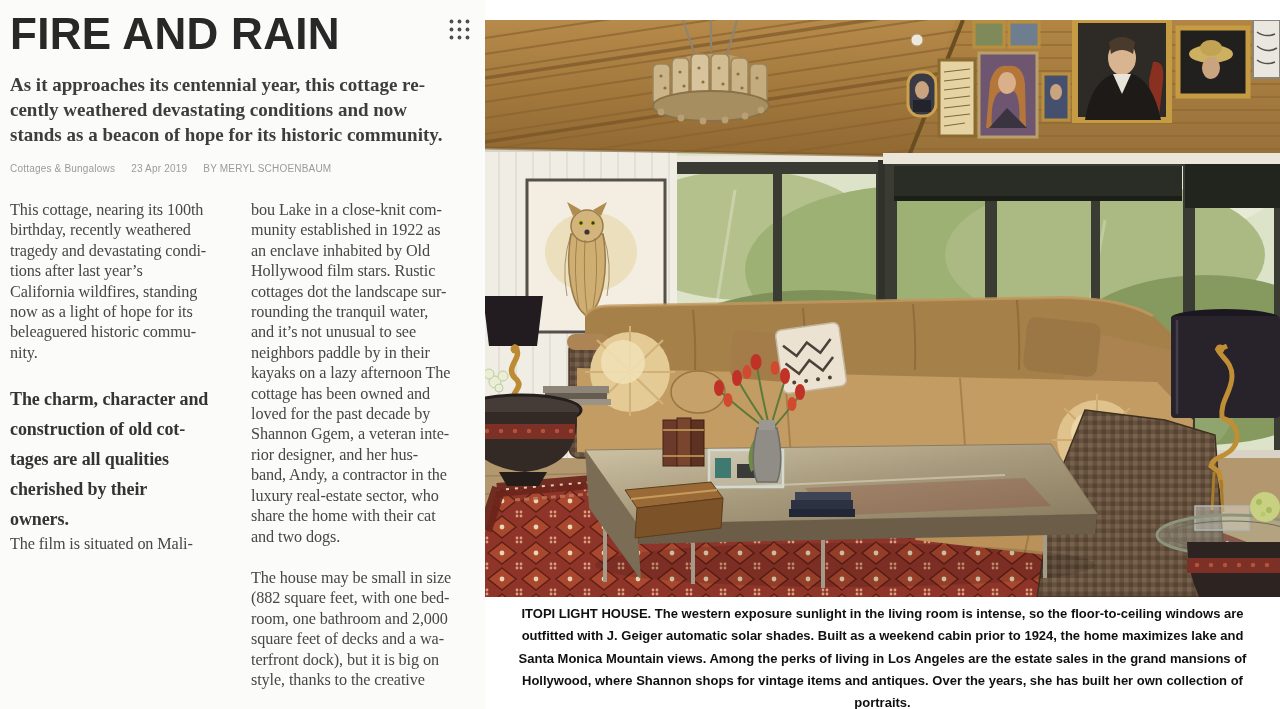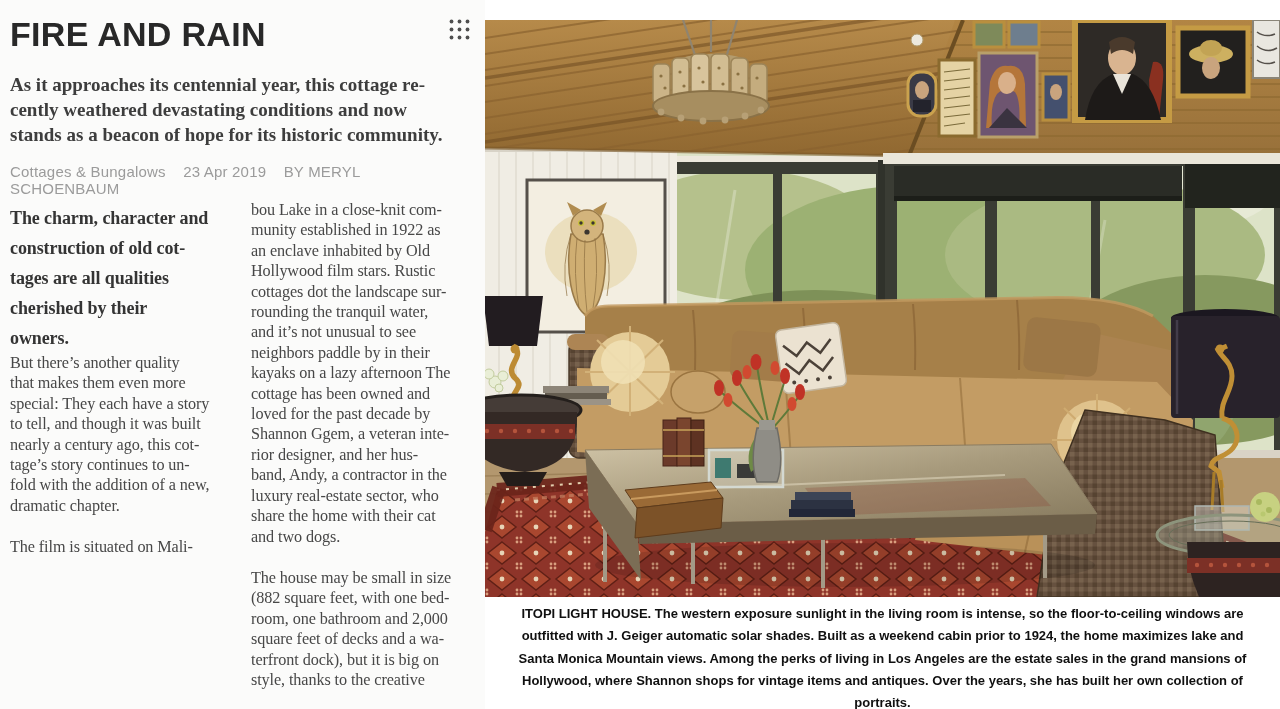--- a/index.html
+++ b/index.html
@@ -1,27 +1,27 @@
 <!DOCTYPE html>
 <html><head>
 <meta charset="utf-8">
 <style>
   html,body{margin:0;padding:0;background:#fff;}
   .stage{position:relative;width:1280px;height:709px;background:#fff;overflow:hidden;
          font-family:"Liberation Sans",sans-serif;}
   .left-panel{position:absolute;left:0;top:0;width:485px;height:709px;background:#fbfbfa;}
   .header-row{position:absolute;left:10px;top:14px;width:462px;display:flex;
               justify-content:space-between;align-items:flex-start;}
-  .title{font-size:34px;font-weight:800;color:#282828;letter-spacing:.3px;margin:0;
+  .title{font-size:44px;font-weight:800;color:#282828;letter-spacing:.3px;margin:0;
          line-height:40px;font-family:"Liberation Sans",sans-serif;}
   .grid-icon{margin-top:4px;margin-right:1px;cursor:pointer;}
   .subtitle{position:absolute;left:10px;top:72px;width:466px;margin:0;
             font-family:"Liberation Serif",serif;font-weight:600;color:#3d3d3d;
             font-size:19px;line-height:25px;white-space:pre;}
-  .byline{position:absolute;left:10px;top:163px;color:#9b9b9b;font-size:15px;
+  .byline{position:absolute;left:10px;top:163px;color:#9b9b9b;font-size:10px;
           letter-spacing:.2px;}
   .byline span{margin-right:13px;}
   .columns{position:absolute;left:10px;top:200px;width:468px;display:flex;}
   .col{width:234px;font-family:"Liberation Serif",serif;font-size:16.2px;
        line-height:20.4px;color:#474747;letter-spacing:-.1px;}
   .col p{margin:0 0 21px 0;white-space:pre;}
   .col p.bold-head{font-weight:700;font-size:18px;line-height:30px;color:#343434;
                    margin:3px 0 0 0;}
   .col p.after-head{margin-top:0;}
   .right-panel{position:absolute;left:485px;top:0;width:795px;height:709px;background:#fff;}
@@ -61,33 +61,33 @@
 stands as a beacon of hope for its historic community.</p>
 
     <div class="byline">
       <span>Cottages &amp; Bungalows</span>
       <span>23 Apr 2019</span>
       <span>BY MERYL SCHOENBAUM</span>
     </div>
 
     <div class="columns">
       <div class="col" style="margin-right:14px;">
+        <p>This cottage, nearing its 100th
+birthday, recently weathered
+tragedy and devastating condi-
+tions after last year’s
+California wildfires, standing
+now as a light of hope for its
+beleaguered historic commu-
+nity.</p>
         <p class="bold-head">The charm, character and
 construction of old cot-
 tages are all qualities
 cherished by their
 owners.</p>
-        <p class="after-head">But there’s another quality
-that makes them even more
-special: They each have a story
-to tell, and though it was built
-nearly a century ago, this cot-
-tage’s story continues to un-
-fold with the addition of a new,
-dramatic chapter.</p>
         <p>The film is situated on Mali-</p>
       </div>
       <div class="col">
         <p>bou Lake in a close-knit com-
 munity established in 1922 as
 an enclave inhabited by Old
 Hollywood film stars. Rustic
 cottages dot the landscape sur-
 rounding the tranquil water,
 and it’s not unusual to see

